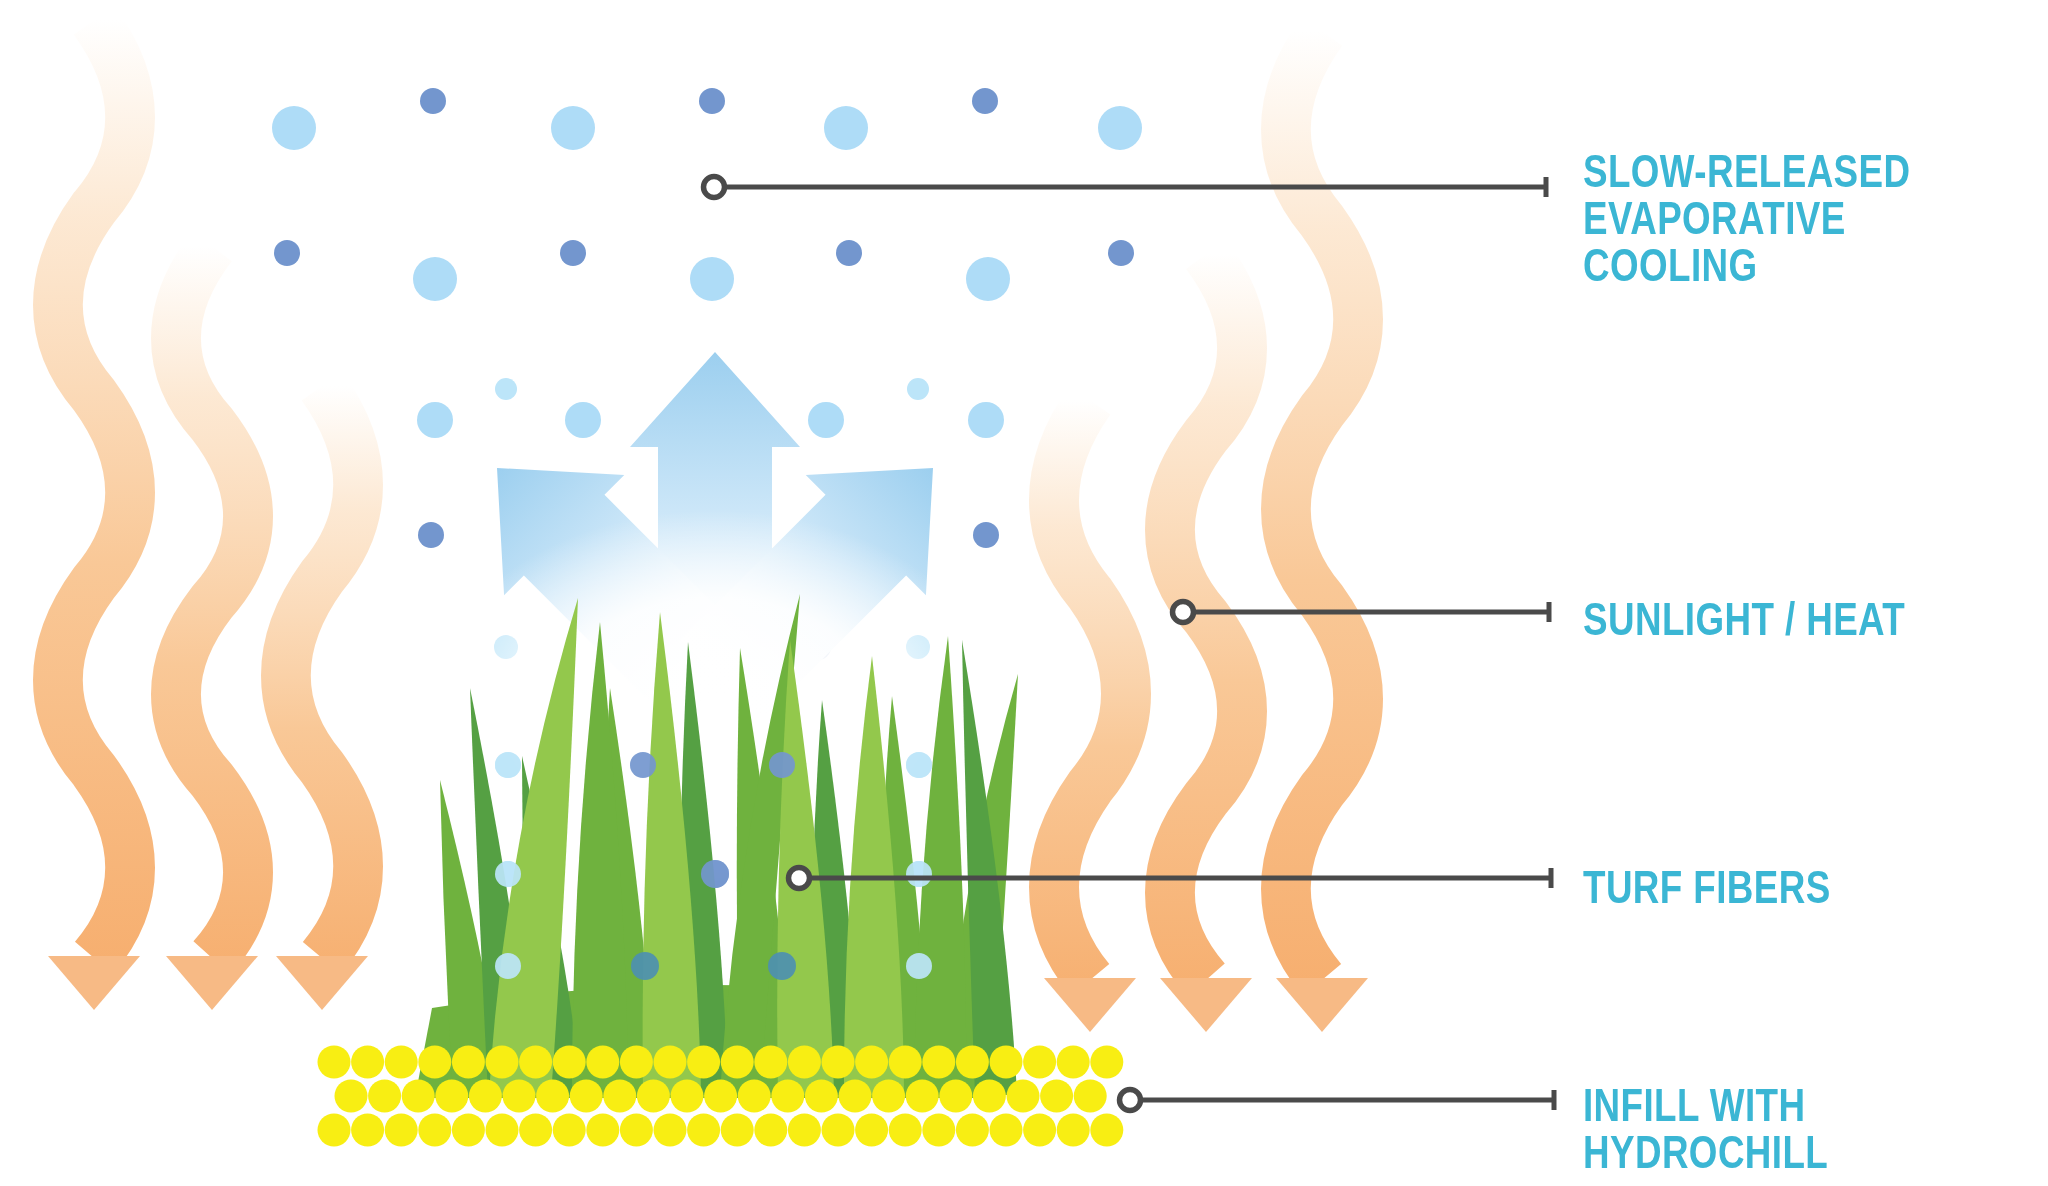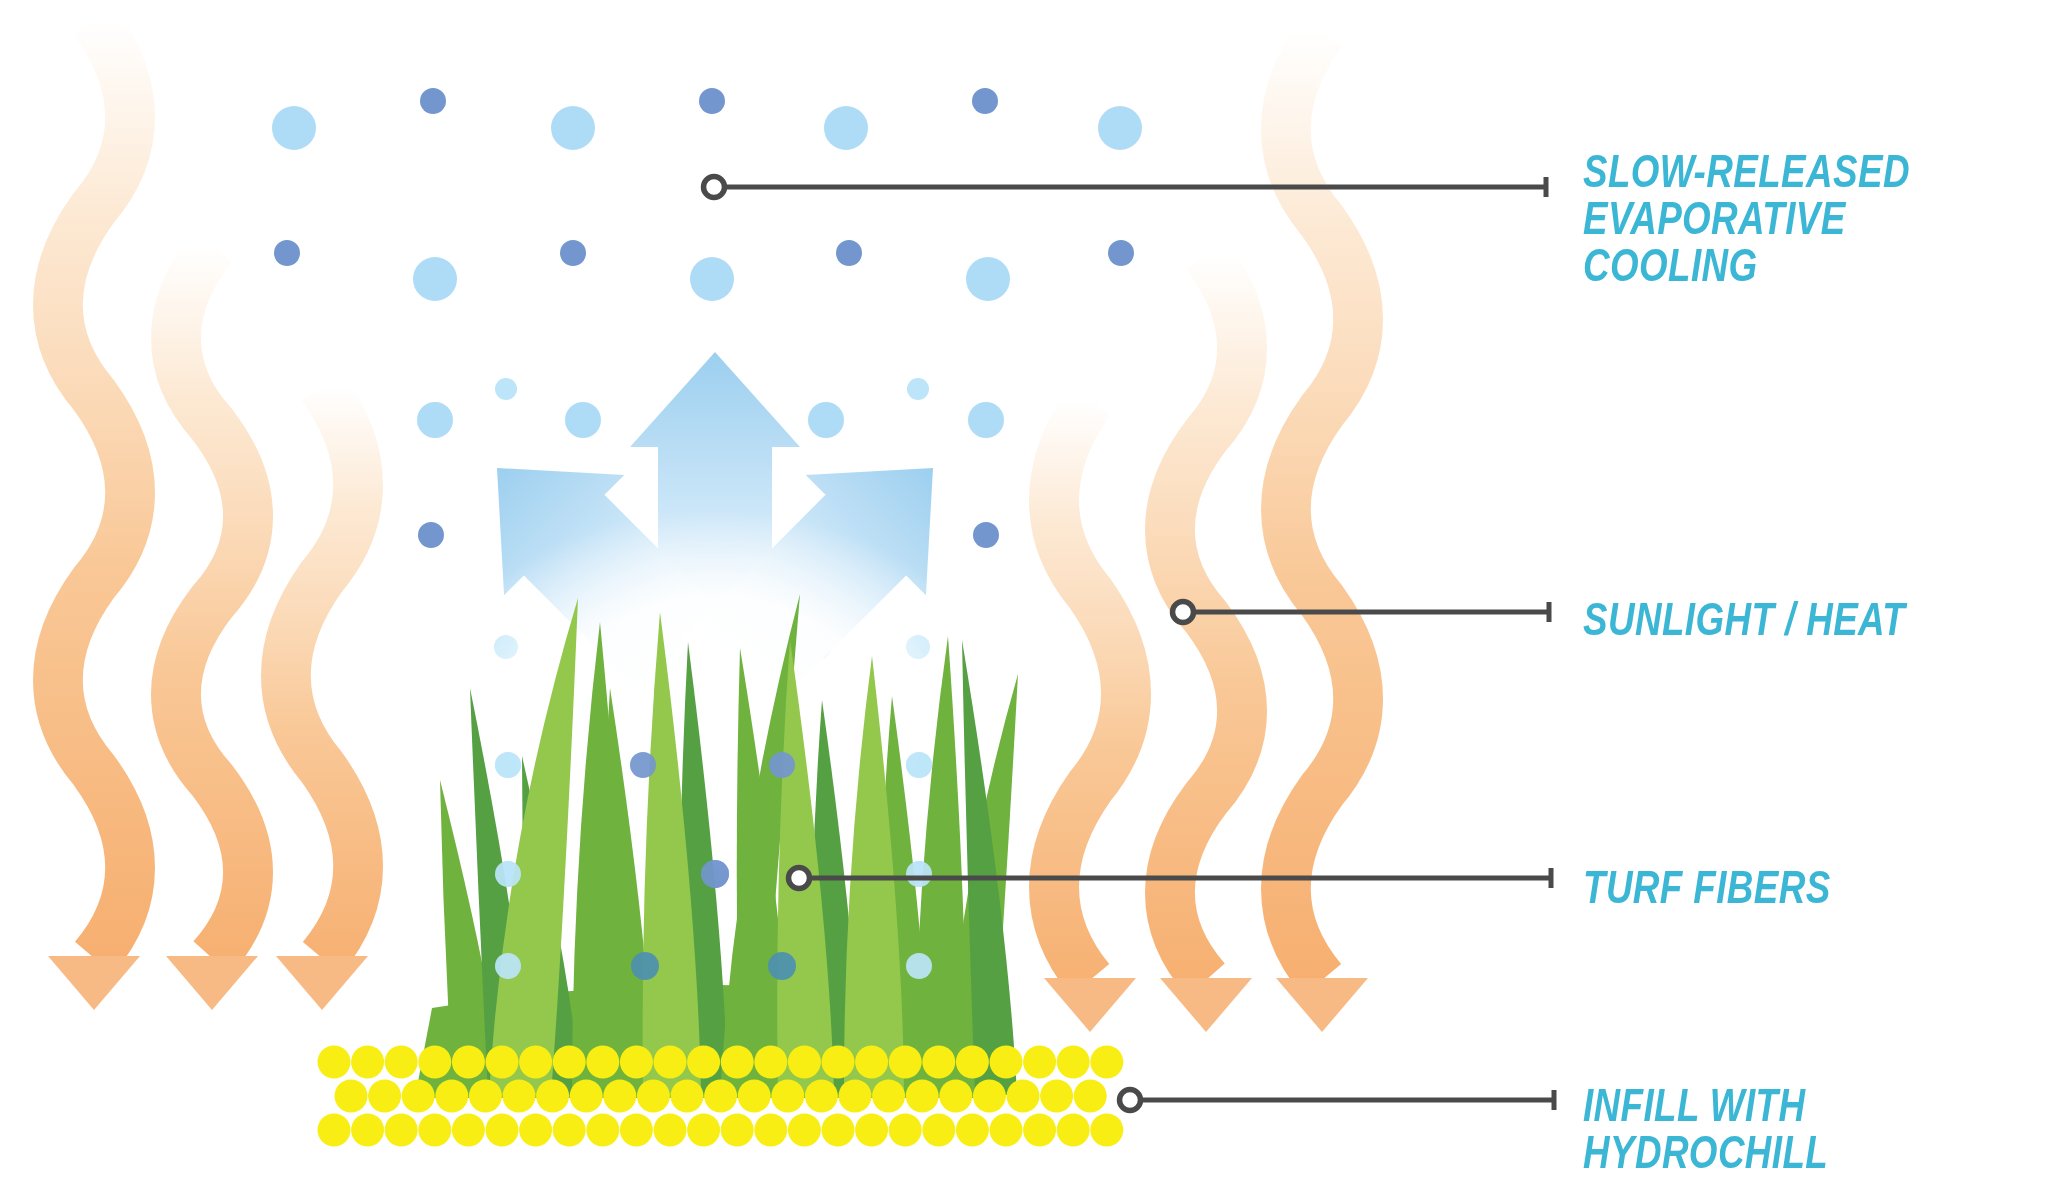--- a/index.html
+++ b/index.html
@@ -2,21 +2,20 @@
 <html style="--cyan: #3BB6D4; --bg: #FFFFFF;"><head>
 <meta charset="utf-8">
 <style>
   html,body{margin:0;padding:0;background:#fff;}
   #stage{
     position:relative;
     width:2048px;height:1186px;
     background:var(--bg,#fff);
     overflow:hidden;
     font-family:"Liberation Sans",sans-serif;
-    font-style:italic;
   }
   #diagram-svg{position:absolute;left:0;top:0;}
   .callout-label{
     position:absolute;
     left:1583px;
     font-weight:700;
     font-size:46px;
     line-height:47px;
     letter-spacing:.5px;
     color:var(--cyan,#3BB6D4);

